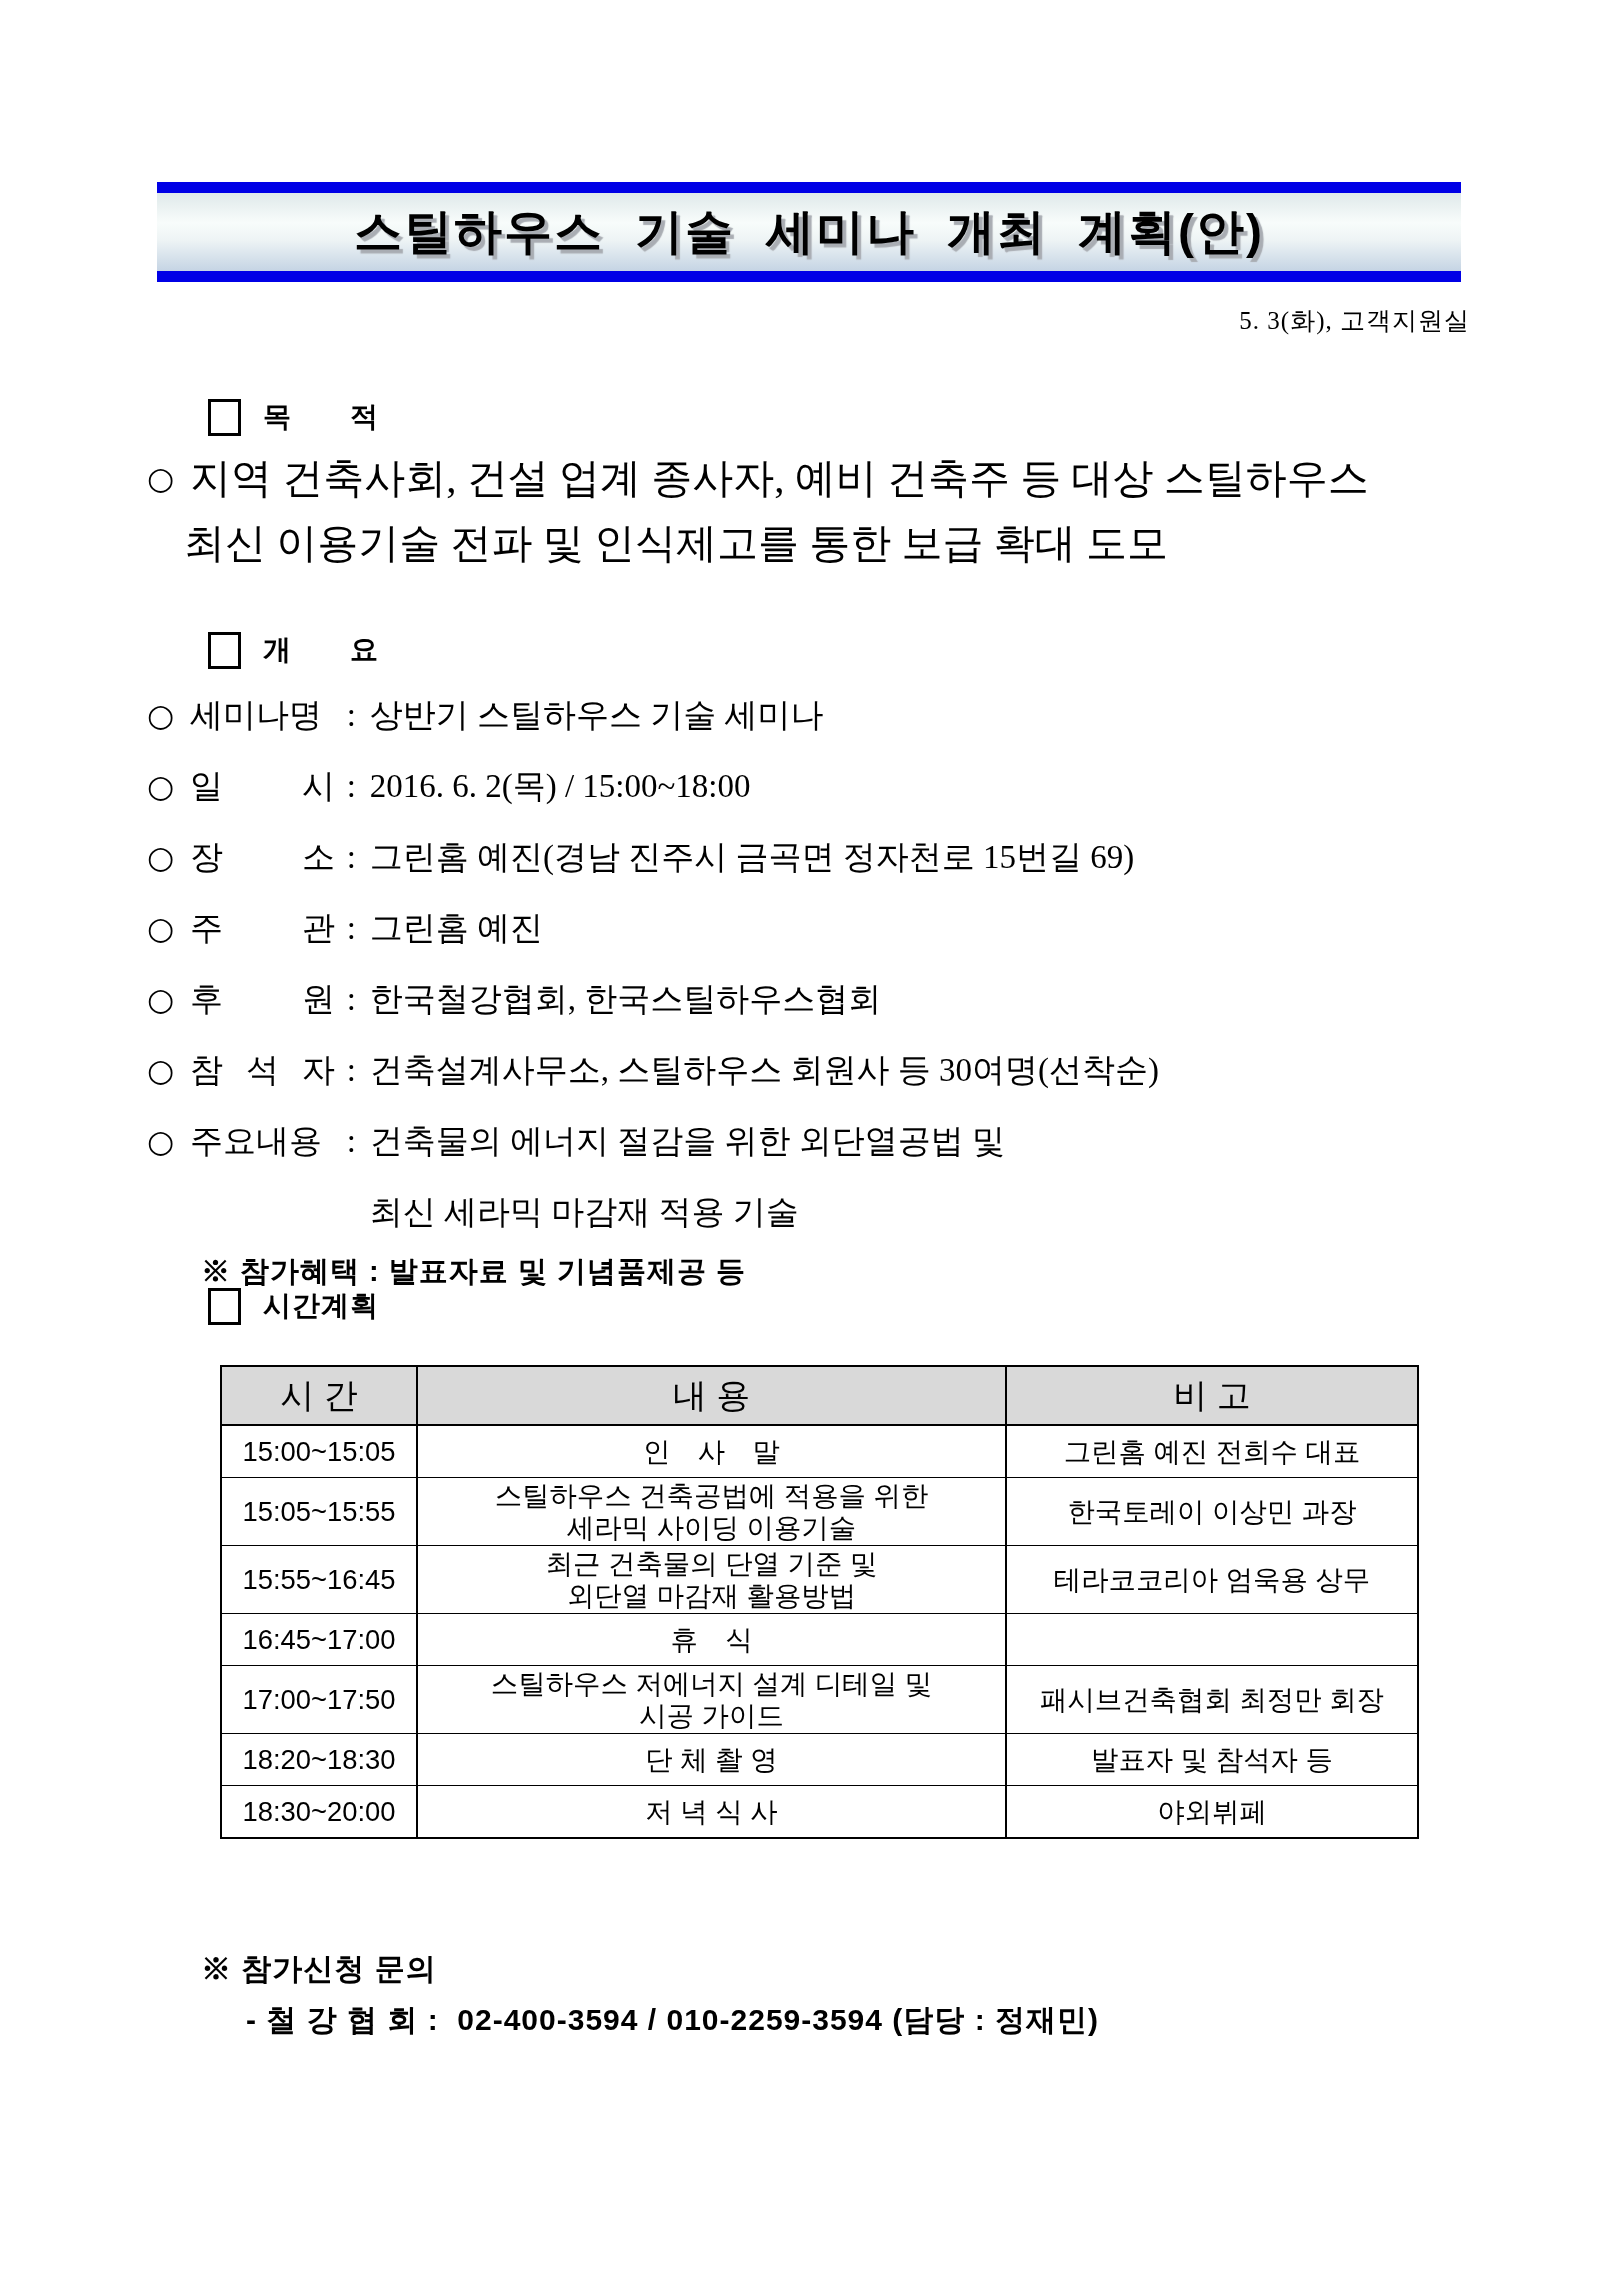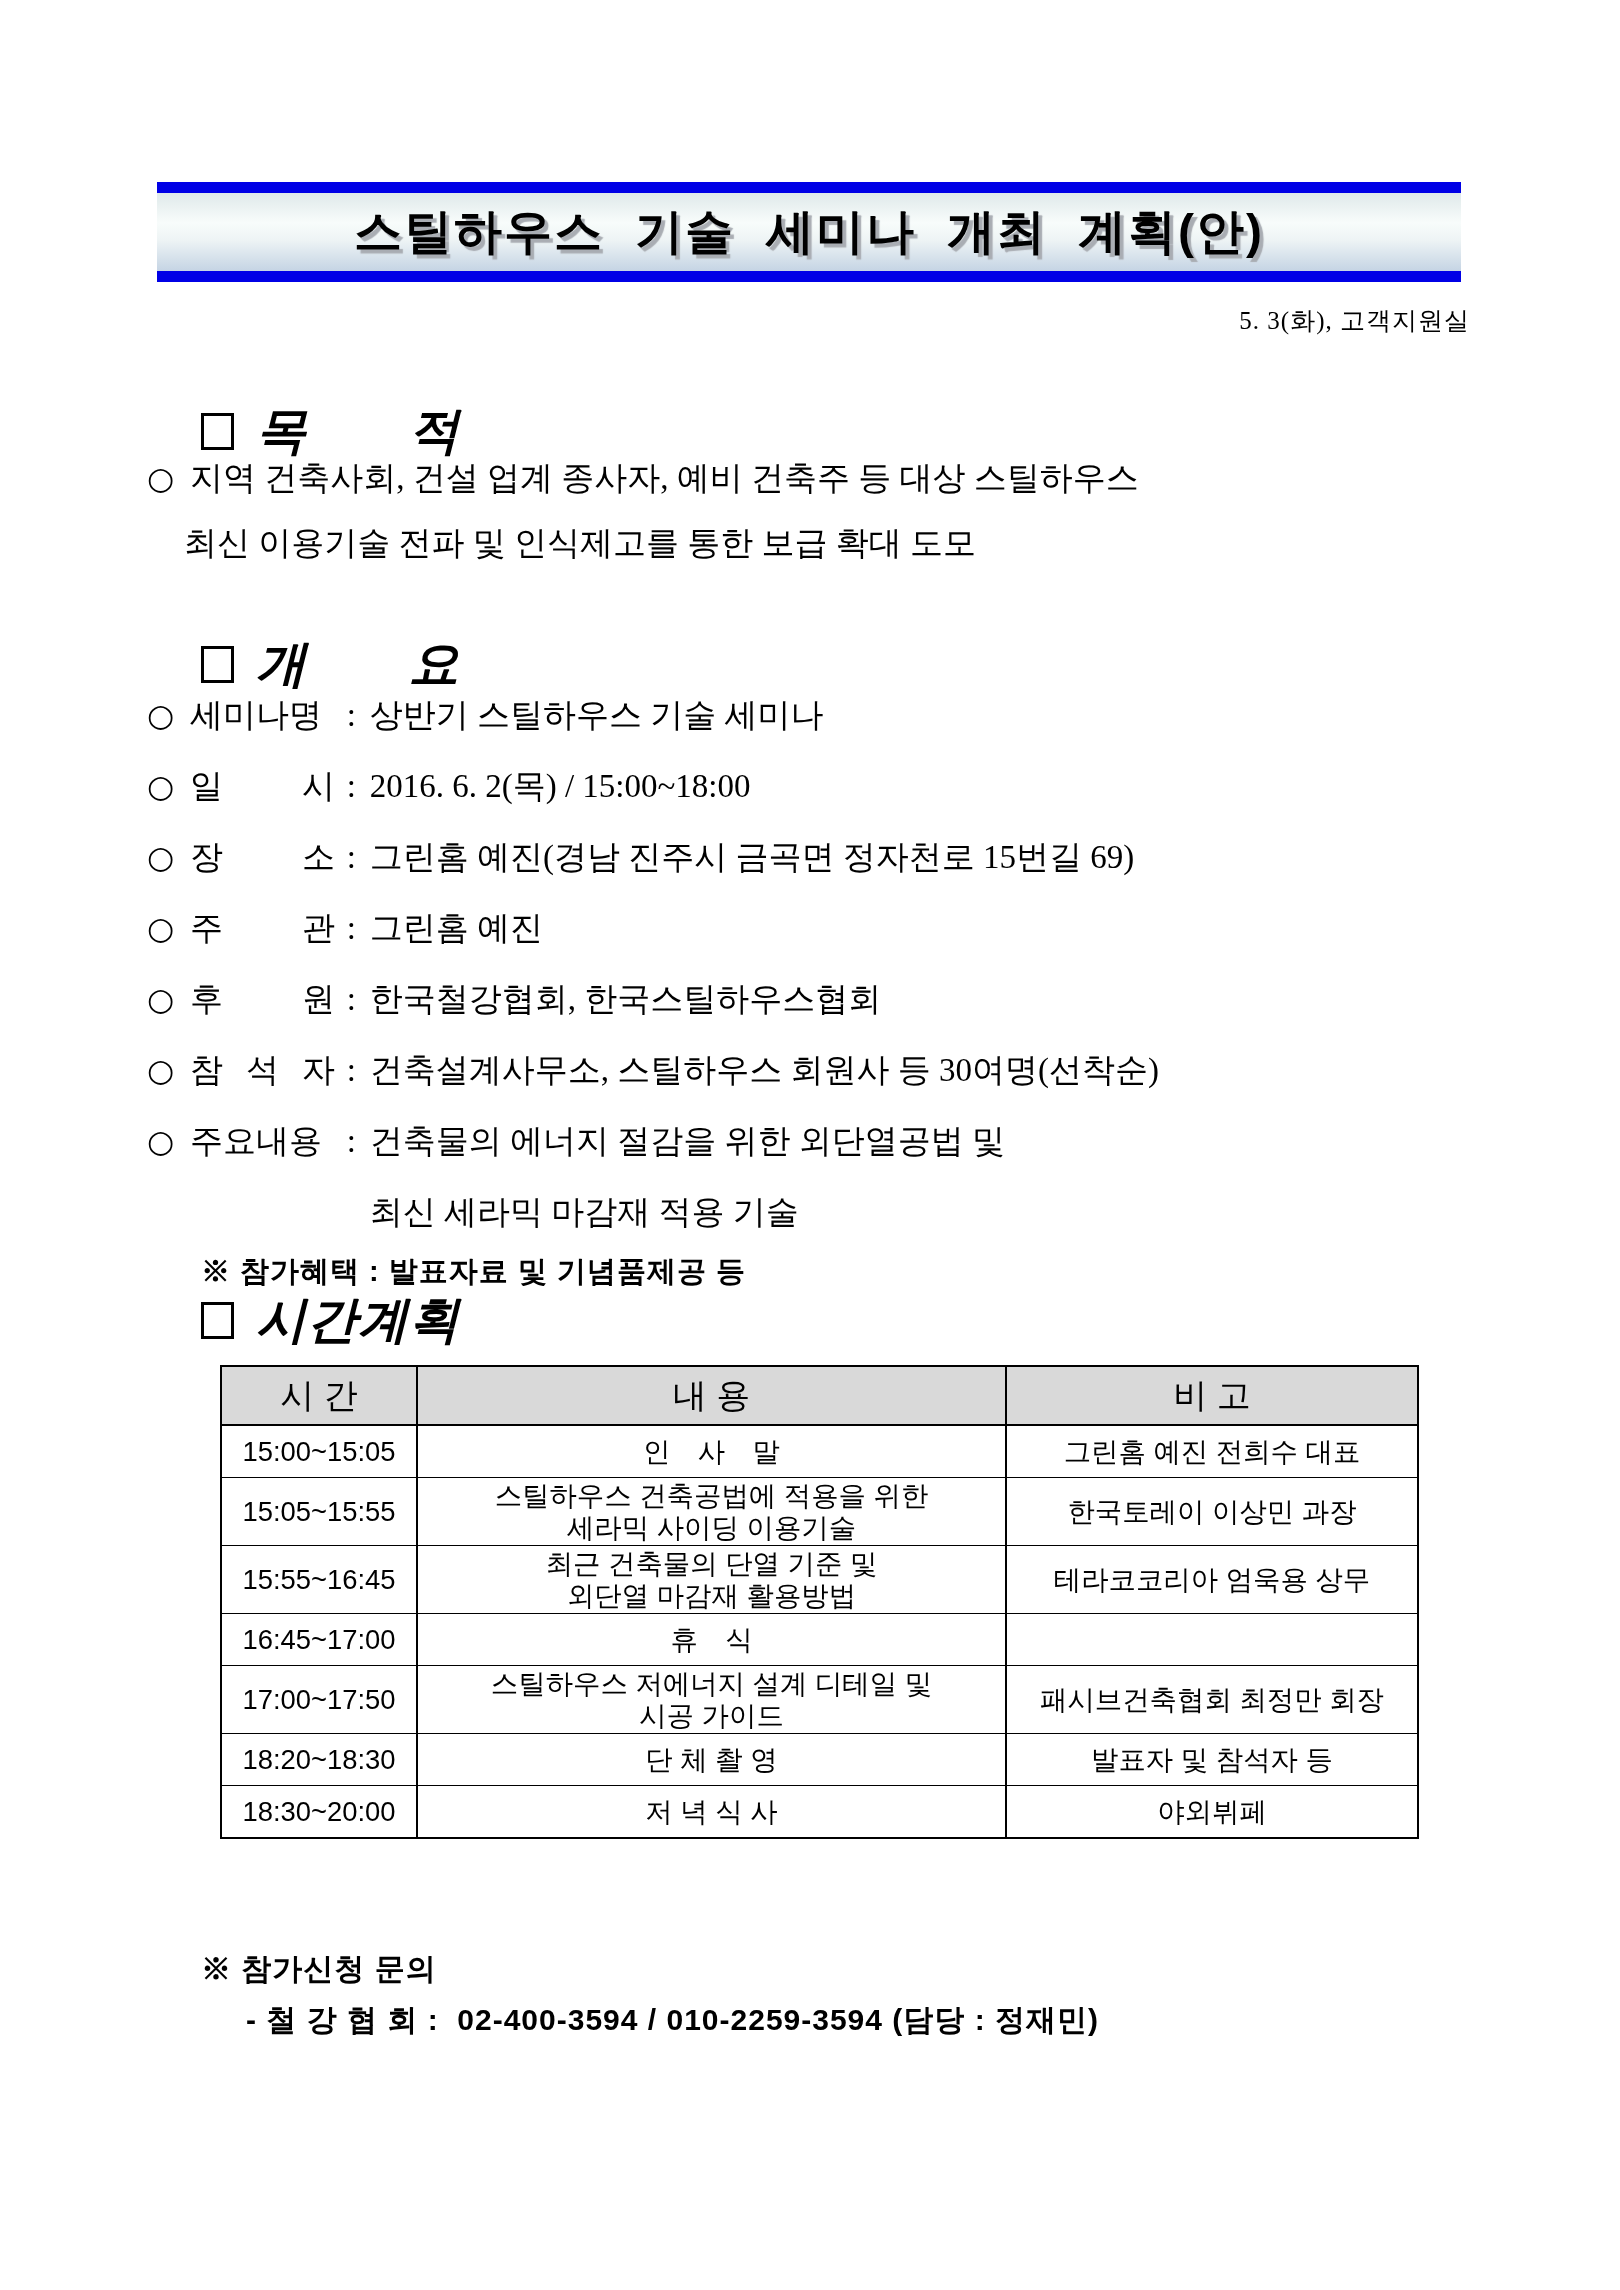--- a/index.html
+++ b/index.html
@@ -28,37 +28,37 @@
   }
 
   
   .dateline {
     position:absolute; right:150px; top:304px;
     font-size:25px; letter-spacing:1px; white-space:pre;
   }
 
   
   .sec-heading {
-    position:absolute; left:201px;
+    position:absolute; left:208px;
     font-family:"Liberation Sans", sans-serif;
-    font-weight:bold; font-size:50px; letter-spacing:1px;
-    display:flex; align-items:center; white-space:pre;font-style:italic;
+    font-weight:bold; font-size:28px; letter-spacing:1px;
+    display:flex; align-items:center; white-space:pre;
   }
   .sq {
     width:27.4px; height:31px; border:3.9px solid #000;
     display:inline-block; margin-right:21.6px; flex:0 0 auto;
   }
 
   
   .bullet-row { display:flex; align-items:flex-start; }
   .marker {
     flex:0 0 auto; width:43px; font-size:31px; line-height:inherit;
     font-family:"DejaVu Sans", sans-serif;
   }
-  .body-text { font-size:33px; }
+  .body-text { font-size:41px; }
 
   .purpose { position:absolute; left:147px; top:446px; width:1353px; line-height:65px; font-size:33px; }
   .purpose .cont { margin-left:37px; }
 
   .overview { position:absolute; left:147px; top:680px; width:1372px; line-height:71px; font-size:33px; }
   .ov-item { display:flex; align-items:flex-start; }
   .ov-label { flex:0 0 auto; display:inline-block; width:145px; text-align:justify; text-align-last:justify; white-space:pre; }
   .ov-colon { flex:0 0 auto; padding:0 13.7px 0 11.8px; }
   .ov-value { white-space:pre-line; }
 

